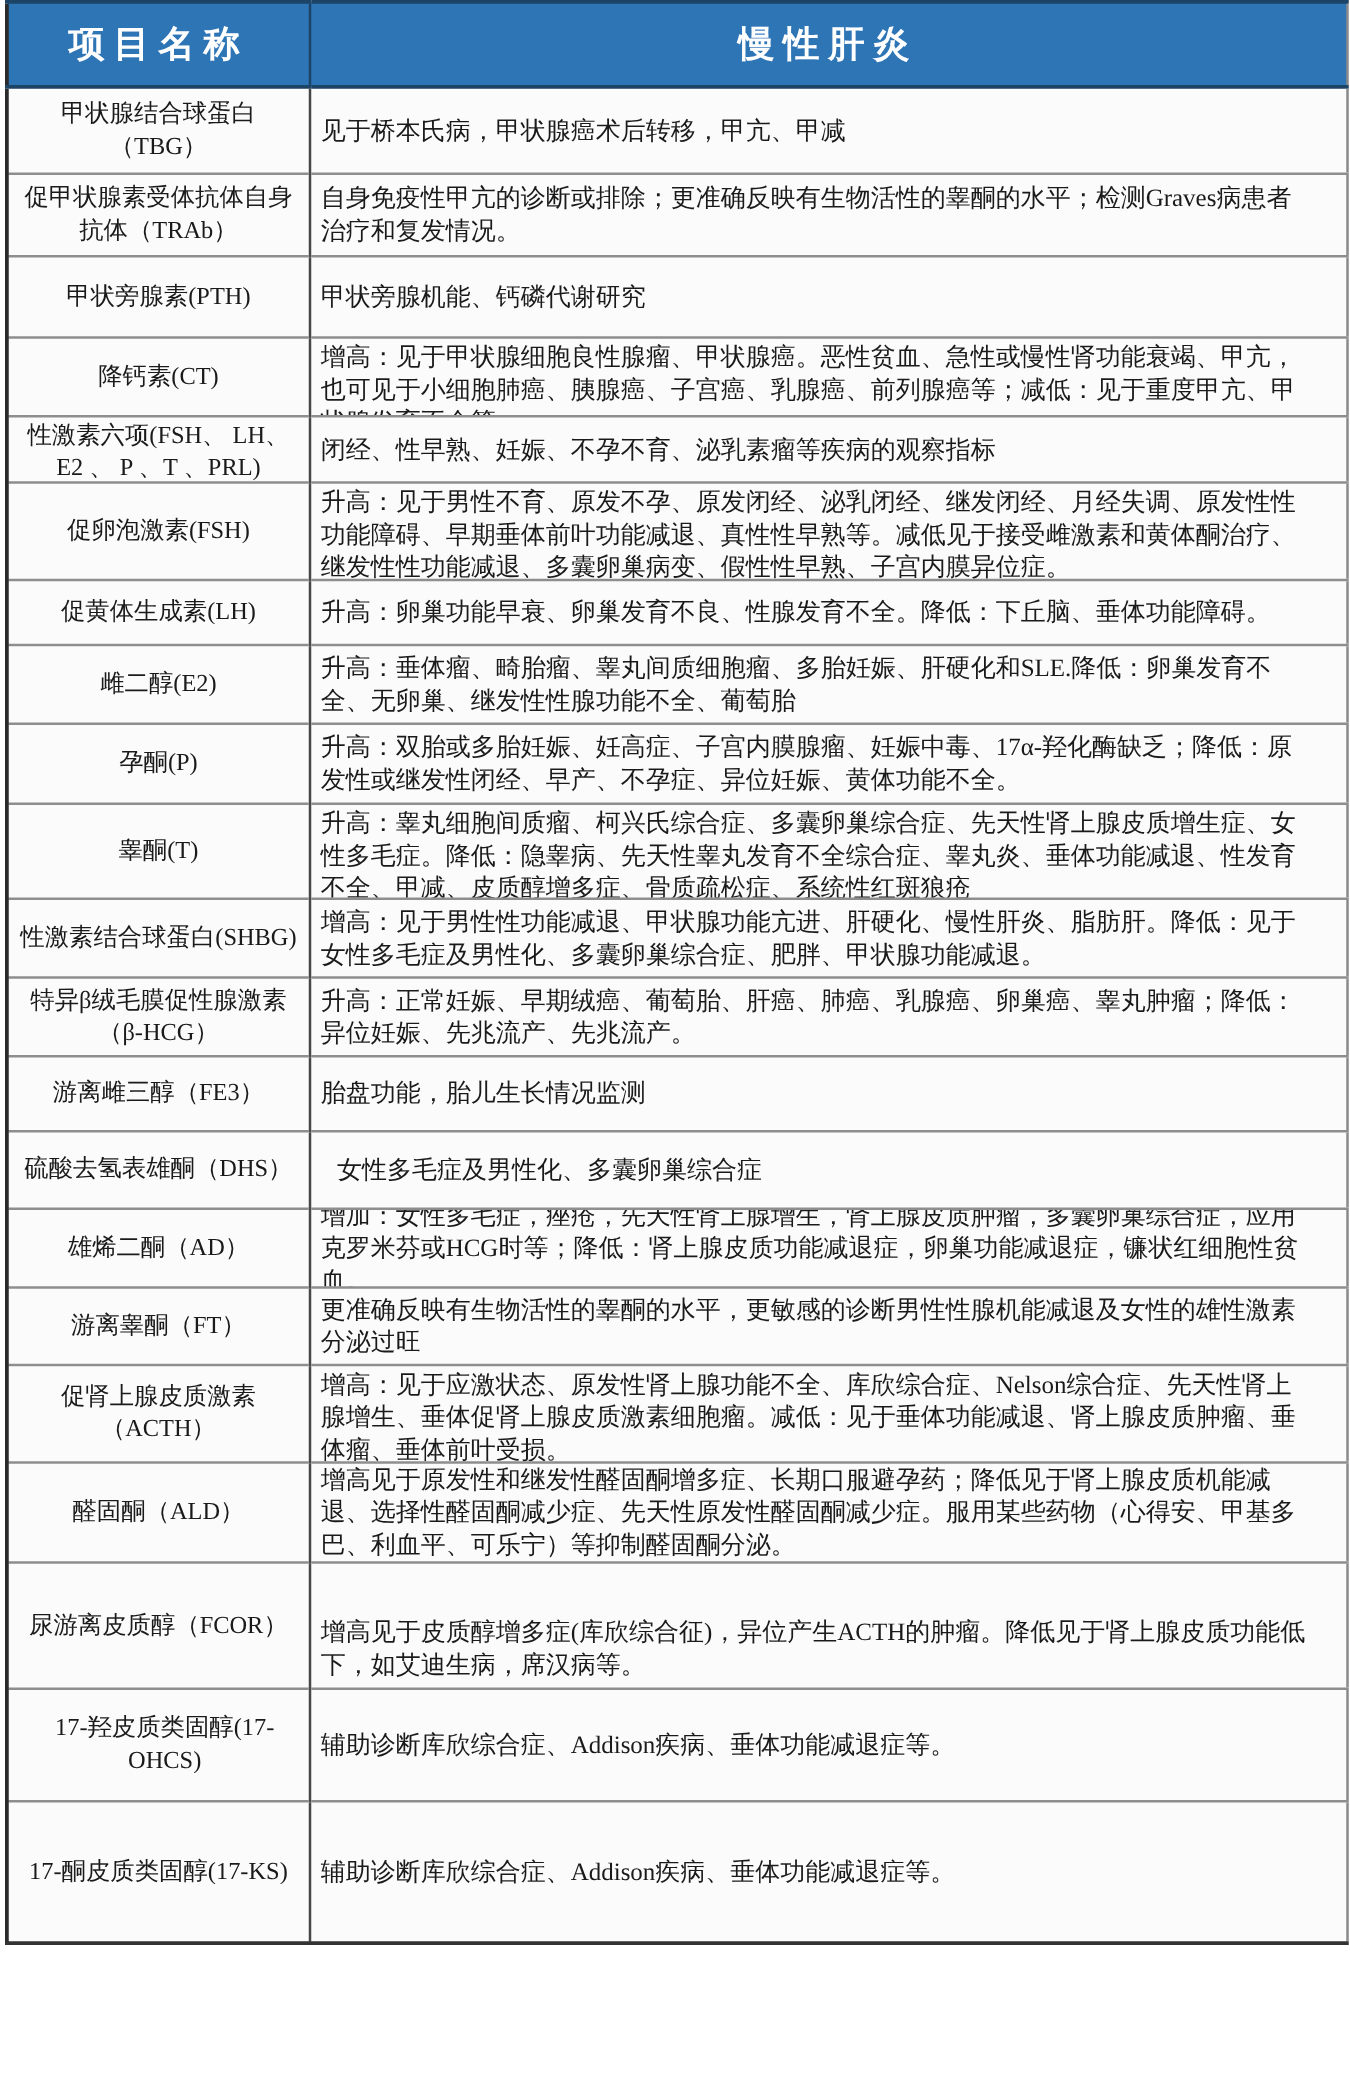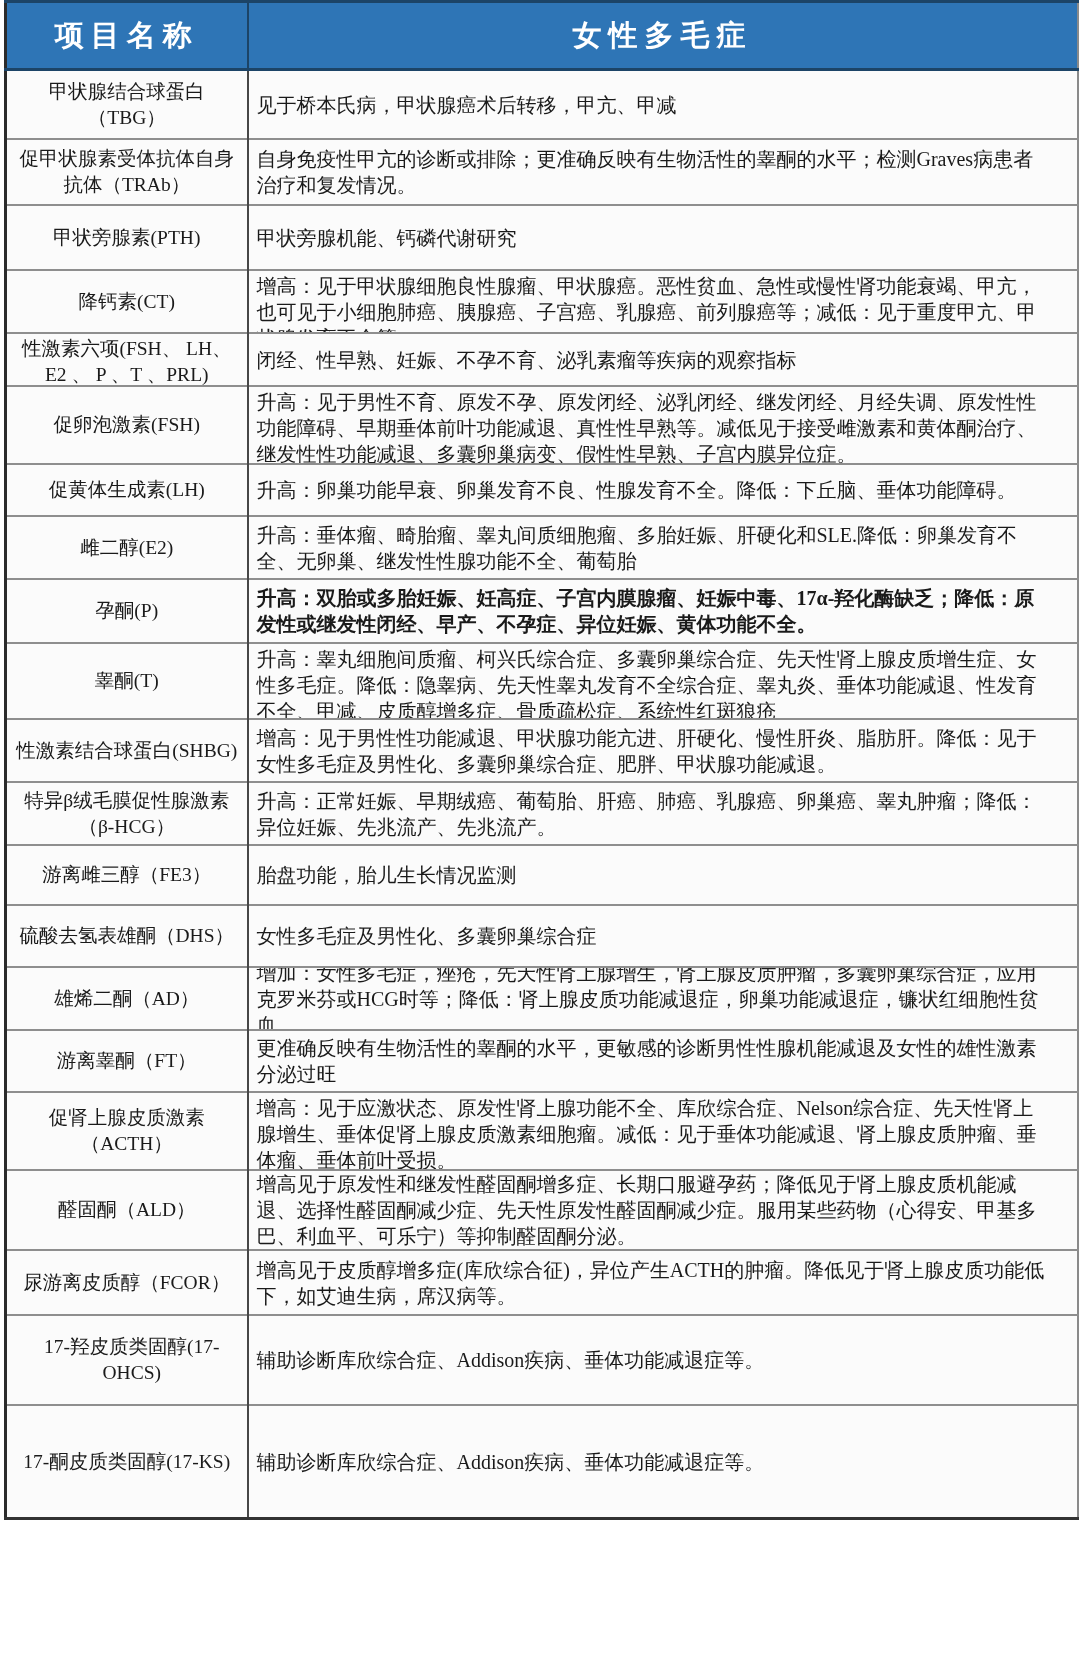--- a/index.html
+++ b/index.html
@@ -76,21 +76,21 @@
 
 <div class="sheet">
   <table class="ref-table">
     <colgroup>
         <col class="c1">
         <col class="c2">
       </colgroup>
     <thead>
       <tr>
         <th class="head-cell">项目名称</th>
-        <th class="head-cell">女性多毛症</th>
+        <th class="head-cell">慢性肝炎</th>
       </tr>
     </thead>
     <tbody id="table-body">
         <tr>
           <td class="name-cell">
             <div class="clip" style="height: 63px;">
               <span>甲状腺结合球蛋白（TBG）</span>
             </div>
           </td>
           <td class="desc-cell">
@@ -183,21 +183,21 @@
             </div>
           </td>
         </tr>
         <tr>
           <td class="name-cell">
             <div class="clip" style="height: 58px;">
               <span>孕酮(P)</span>
             </div>
           </td>
           <td class="desc-cell">
-            <div class="clip" style="height: 58px; font-weight: bold;">
+            <div class="clip" style="height: 58px;">
               <span>升高：双胎或多胎妊娠、妊高症、子宫内膜腺瘤、妊娠中毒、17α-羟化酶缺乏；降低：原发性或继发性闭经、早产、不孕症、异位妊娠、黄体功能不全。</span>
             </div>
           </td>
         </tr>
         <tr>
           <td class="name-cell">
             <div class="clip" style="height: 70px;">
               <span>睾酮(T)</span>
             </div>
           </td>
@@ -243,21 +243,21 @@
             </div>
           </td>
         </tr>
         <tr>
           <td class="name-cell">
             <div class="clip" style="height: 56px;">
               <span>硫酸去氢表雄酮（DHS）</span>
             </div>
           </td>
           <td class="desc-cell">
-            <div class="clip" style="height: 56px;">
+            <div class="clip" style="height: 56px; margin-left: 13px;">
               <span>女性多毛症及男性化、多囊卵巢综合症</span>
             </div>
           </td>
         </tr>
         <tr>
           <td class="name-cell">
             <div class="clip" style="height: 57px;">
               <span>雄烯二酮（AD）</span>
             </div>
           </td>
@@ -303,21 +303,21 @@
             </div>
           </td>
         </tr>
         <tr>
           <td class="name-cell">
             <div class="clip" style="height: 59px;">
               <span>尿游离皮质醇（FCOR）</span>
             </div>
           </td>
           <td class="desc-cell">
-            <div class="clip" style="height: 59px;">
+            <div class="clip" style="height: 59px; margin-top: 36px;">
               <span>增高见于皮质醇增多症(库欣综合征)，异位产生ACTH的肿瘤。降低见于肾上腺皮质功能低下，如艾迪生病，席汉病等。</span>
             </div>
           </td>
         </tr>
         <tr>
           <td class="name-cell">
             <div class="clip" style="height: 84px; padding-left: 16px;">
               <span>17-羟皮质类固醇(17-OHCS)</span>
             </div>
           </td>

